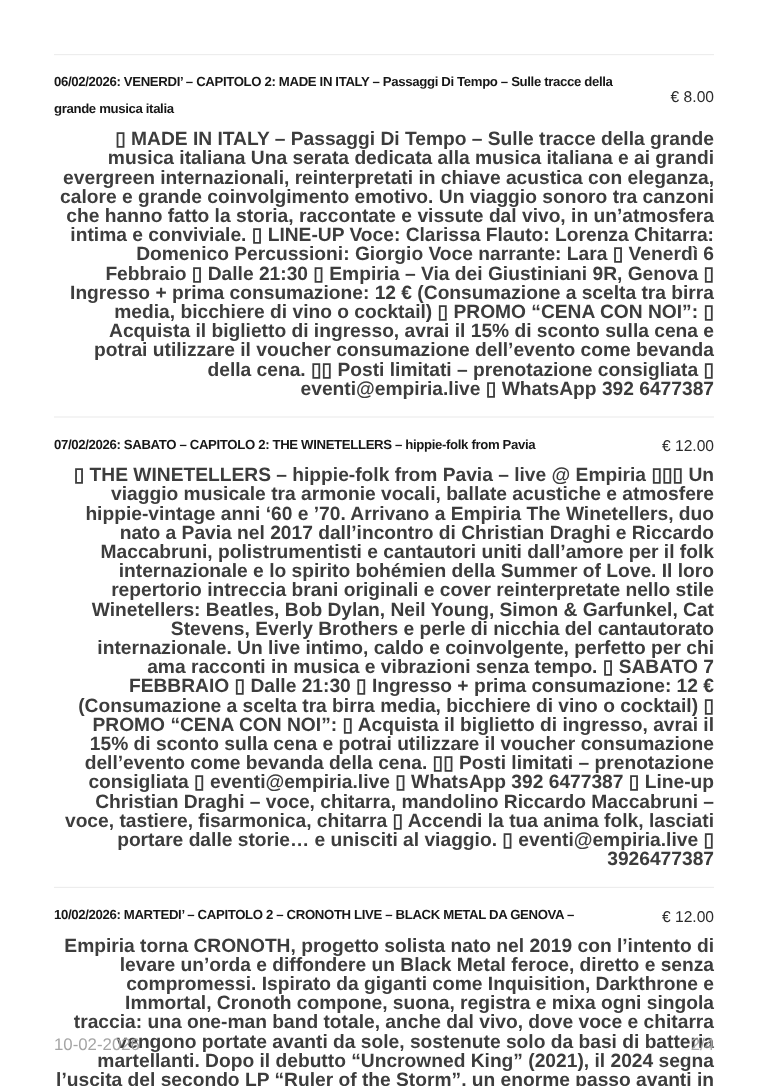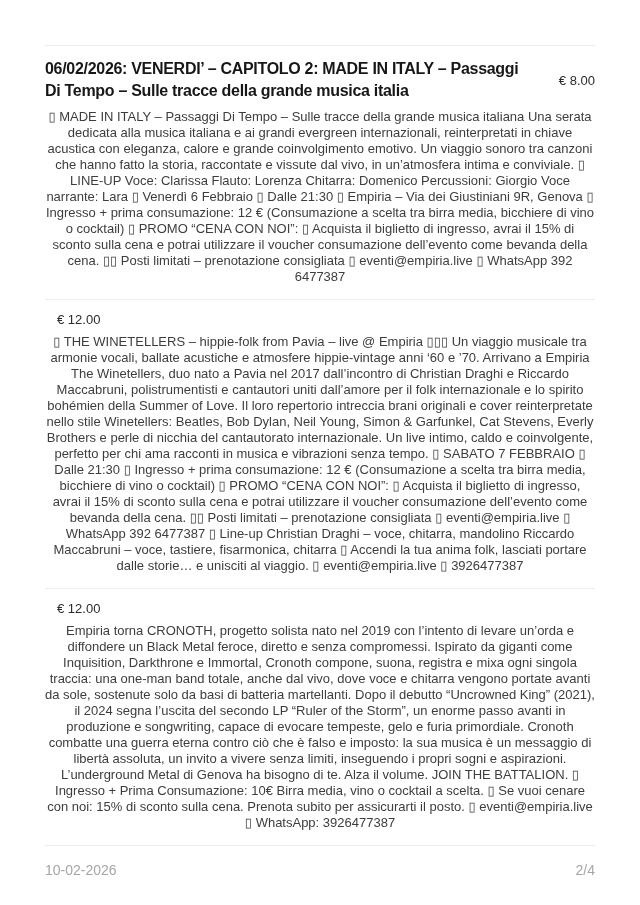--- a/index.html
+++ b/index.html
@@ -26,41 +26,42 @@
   }
   .event {
     padding: 12px 0 14px 0;
   }
   .event-header {
     display: flex;
     align-items: center;
     justify-content: space-between;
   }
   .event-title {
-    font-size: 16px;
+    font-size: 11px;
     line-height: 22px;
     font-weight: 700;
     letter-spacing: -0.3px;
     color: #171717;
     max-width: 478px;
     font-family: "Liberation Sans", sans-serif;
   }
   .event-price {
     font-size: 13px;
     color: #2b2b2b;
     white-space: nowrap;
     margin-left: 12px;
     font-weight: 400;
   }
   .event-desc {
     margin-top: 7px;
-    font-size: 13px;
+    font-size: 16px;
     line-height: 16px;
     color: #3d3d3d;
-    text-align: center;
+    text-align: right;
+    font-weight: bold;
   }
   .page-footer {
     position: absolute;
     left: 45px;
     right: 45px;
     top: 862px;
     display: flex;
     justify-content: space-between;
     font-size: 14px;
     color: #a6a6a6;
@@ -78,29 +79,31 @@
       <div class="event-title">06/02/2026: VENERDI’ – CAPITOLO 2: MADE IN ITALY – Passaggi Di Tempo – Sulle tracce della grande musica italia</div>
       <div class="event-price">€ 8.00</div>
     </div>
     <div class="event-desc">▯ MADE IN ITALY – Passaggi Di Tempo – Sulle tracce della grande musica italiana Una serata dedicata alla musica italiana e ai grandi evergreen internazionali, reinterpretati in chiave acustica con eleganza, calore e grande coinvolgimento emotivo. Un viaggio sonoro tra canzoni che hanno fatto la storia, raccontate e vissute dal vivo, in un’atmosfera intima e conviviale. ▯ LINE-UP Voce: Clarissa Flauto: Lorenza Chitarra: Domenico Percussioni: Giorgio Voce narrante: Lara ▯ Venerdì 6 Febbraio ▯ Dalle 21:30 ▯ Empiria – Via dei Giustiniani 9R, Genova ▯ Ingresso + prima consumazione: 12 € (Consumazione a scelta tra birra media, bicchiere di vino o cocktail) ▯ PROMO “CENA CON NOI”: ▯ Acquista il biglietto di ingresso, avrai il 15% di sconto sulla cena e potrai utilizzare il voucher consumazione dell’evento come bevanda della cena. ▯▯ Posti limitati – prenotazione consigliata ▯ eventi@empiria.live ▯ WhatsApp 392 6477387</div>
   </div>
 
   <hr class="divider">
 
   <div class="event">
     <div class="event-header">
+      <div class="event-title">07/02/2026: SABATO – CAPITOLO 2: THE WINETELLERS – hippie-folk from Pavia</div>
       <div class="event-price">€ 12.00</div>
     </div>
     <div class="event-desc">▯ THE WINETELLERS – hippie-folk from Pavia – live @ Empiria ▯▯▯ Un viaggio musicale tra armonie vocali, ballate acustiche e atmosfere hippie-vintage anni ‘60 e ’70. Arrivano a Empiria The Winetellers, duo nato a Pavia nel 2017 dall’incontro di Christian Draghi e Riccardo Maccabruni, polistrumentisti e cantautori uniti dall’amore per il folk internazionale e lo spirito bohémien della Summer of Love. Il loro repertorio intreccia brani originali e cover reinterpretate nello stile Winetellers: Beatles, Bob Dylan, Neil Young, Simon &amp; Garfunkel, Cat Stevens, Everly Brothers e perle di nicchia del cantautorato internazionale. Un live intimo, caldo e coinvolgente, perfetto per chi ama racconti in musica e vibrazioni senza tempo. ▯ SABATO 7 FEBBRAIO ▯ Dalle 21:30 ▯ Ingresso + prima consumazione: 12 € (Consumazione a scelta tra birra media, bicchiere di vino o cocktail) ▯ PROMO “CENA CON NOI”: ▯ Acquista il biglietto di ingresso, avrai il 15% di sconto sulla cena e potrai utilizzare il voucher consumazione dell’evento come bevanda della cena. ▯▯ Posti limitati – prenotazione consigliata ▯ eventi@empiria.live ▯ WhatsApp 392 6477387 ▯ Line-up Christian Draghi – voce, chitarra, mandolino Riccardo Maccabruni – voce, tastiere, fisarmonica, chitarra ▯ Accendi la tua anima folk, lasciati portare dalle storie… e unisciti al viaggio. ▯ eventi@empiria.live ▯ 3926477387</div>
   </div>
 
   <hr class="divider">
 
   <div class="event">
     <div class="event-header">
+      <div class="event-title">10/02/2026: MARTEDI’ – CAPITOLO 2 – CRONOTH LIVE – BLACK METAL DA GENOVA –</div>
       <div class="event-price">€ 12.00</div>
     </div>
     <div class="event-desc">Empiria torna CRONOTH, progetto solista nato nel 2019 con l’intento di levare un’orda e diffondere un Black Metal feroce, diretto e senza compromessi. Ispirato da giganti come Inquisition, Darkthrone e Immortal, Cronoth compone, suona, registra e mixa ogni singola traccia: una one-man band totale, anche dal vivo, dove voce e chitarra vengono portate avanti da sole, sostenute solo da basi di batteria martellanti. Dopo il debutto “Uncrowned King” (2021), il 2024 segna l’uscita del secondo LP “Ruler of the Storm”, un enorme passo avanti in produzione e songwriting, capace di evocare tempeste, gelo e furia primordiale. Cronoth combatte una guerra eterna contro ciò che è falso e imposto: la sua musica è un messaggio di libertà assoluta, un invito a vivere senza limiti, inseguendo i propri sogni e aspirazioni. L’underground Metal di Genova ha bisogno di te. Alza il volume. JOIN THE BATTALION. ▯ Ingresso + Prima Consumazione: 10€ Birra media, vino o cocktail a scelta. ▯ Se vuoi cenare con noi: 15% di sconto sulla cena. Prenota subito per assicurarti il posto. ▯ eventi@empiria.live ▯ WhatsApp: 3926477387</div>
   </div>
 
   <hr class="divider">
 
 </div>
 
 <div class="page-footer">

